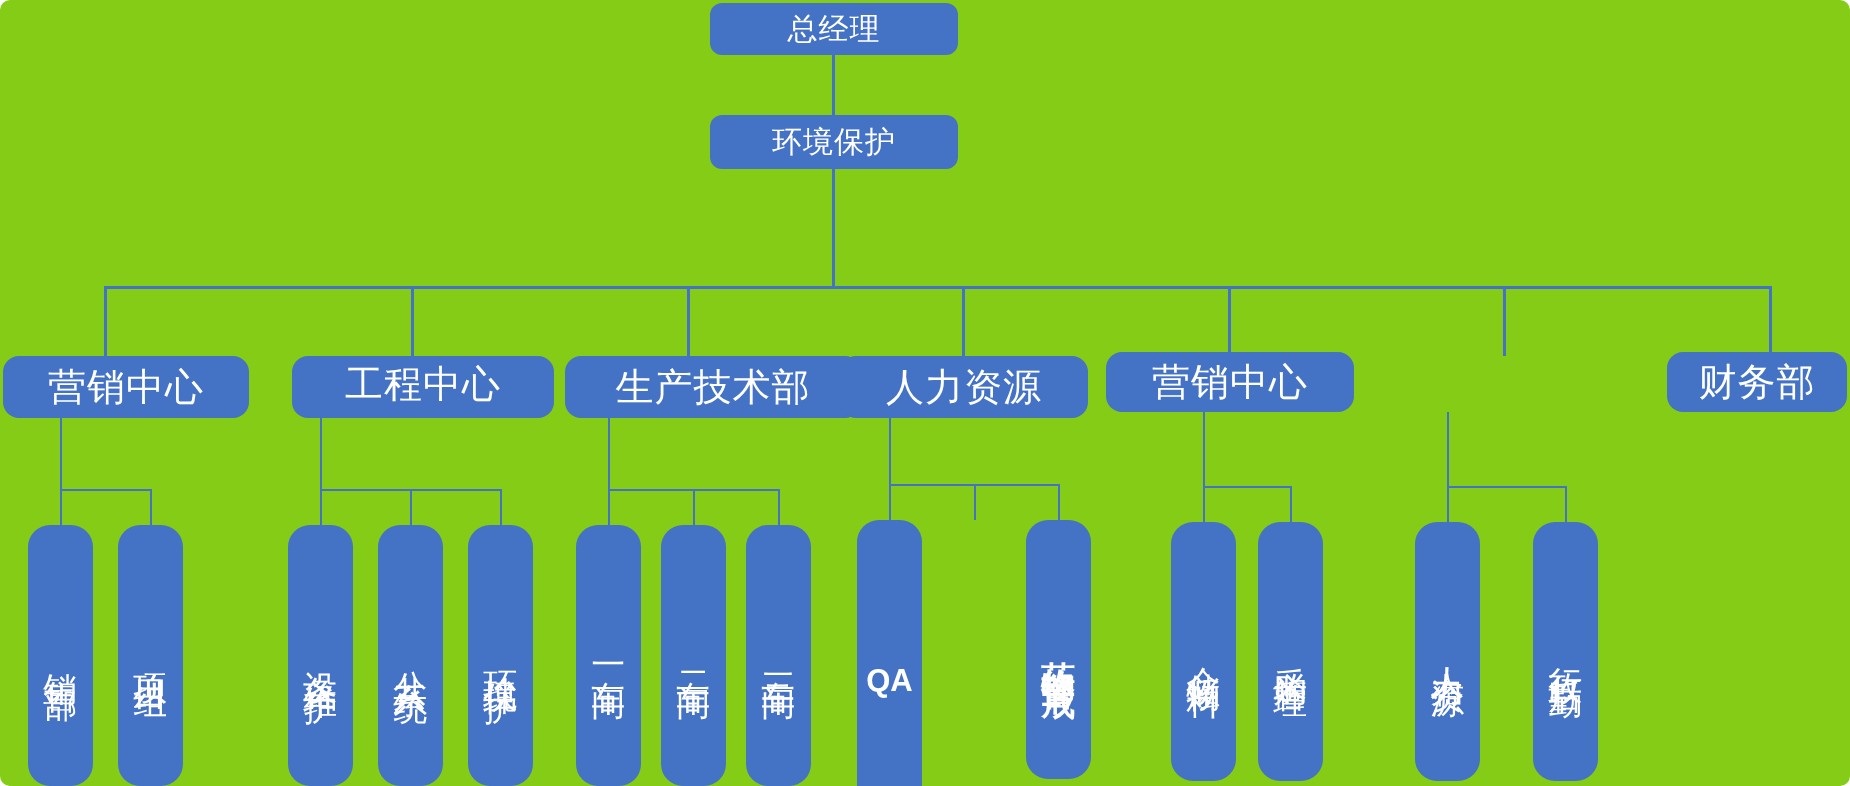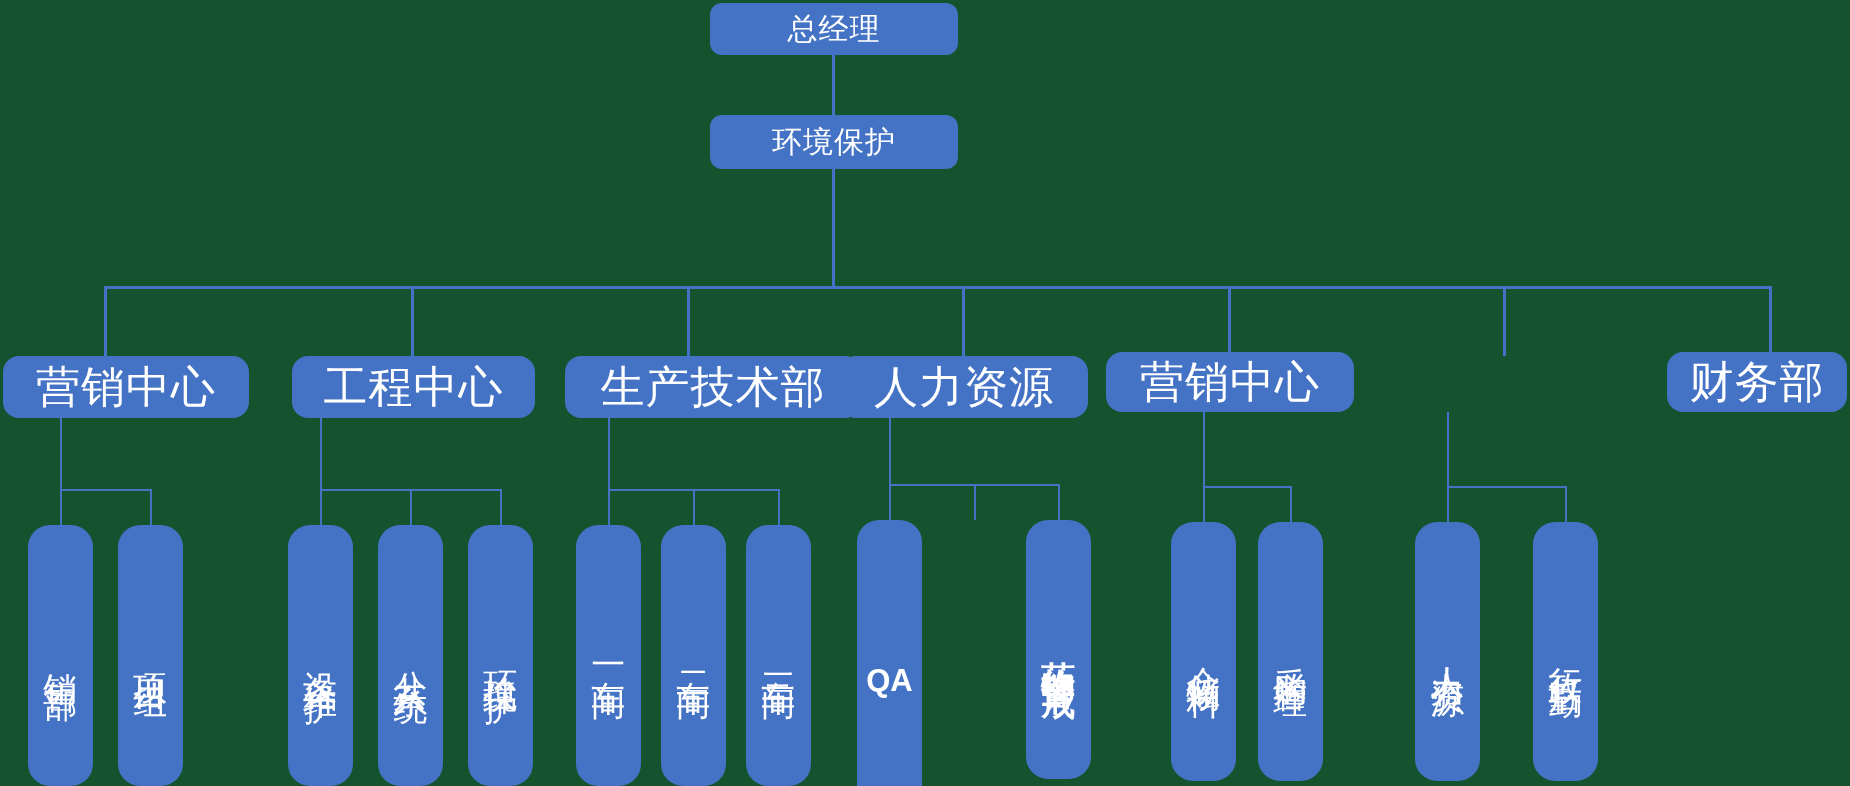--- a/index.html
+++ b/index.html
@@ -7,22 +7,23 @@
     padding: 0;
     background: #ffffff;
   }
   body {
     font-family: "Liberation Sans", "DejaVu Sans", sans-serif;
   }
   #chart-canvas {
     position: relative;
     width: 1850px;
     height: 786px;
-    background: #14532d;
+    background: #84cc16;
     overflow: hidden;
+    border-radius: 10px;
   }
 
   
   .node {
     position: absolute;
     background: #4472C4;
     border-radius: 14px;
     color: #ffffff;
     display: flex;
     align-items: center;
@@ -30,21 +31,21 @@
     box-sizing: border-box;
     line-height: 1.0;
   }
   .node.exec {
     border-radius: 12px;
     font-size: 30px;
     letter-spacing: 1px;
   }
   .node.dept {
     border-radius: 16px;
-    font-size: 44px;
+    font-size: 38px;
     letter-spacing: 1px;
   }
   .node.unit {
     border-radius: 22px;
     font-size: 34px;
   }
   .node.unit .vtext {
     writing-mode: vertical-rl;
     text-orientation: upright;
     letter-spacing: 6px;
@@ -108,21 +109,21 @@
   <div class="vline" style="left:411px; top:286px; width:3px; height:70px;"></div>
   <div class="vline" style="left:687px; top:286px; width:3px; height:70px;"></div>
   <div class="vline" style="left:962px; top:286px; width:3px; height:70px;"></div>
   <div class="vline" style="left:1228px; top:286px; width:3px; height:70px;"></div>
   <div class="vline" style="left:1503px; top:286px; width:3px; height:70px;"></div>
   <div class="vline" style="left:1769px; top:286px; width:3px; height:70px;"></div>
 
   <div class="node dept" style="left:3px; top:356px; width:246px; height:62px;">
     <span>营销中心</span>
   </div>
-  <div class="node dept" style="left:292px; top:356px; width:243px; height:62px;">
+  <div class="node dept" style="left:292px; top:356px; width:262px; height:62px;font-family:Liberation Mono, monospace;">
     <span>工程中心</span>
   </div>
   <div class="node dept" style="left:565px; top:356px; width:296px; height:62px;">
     <span>生产技术部</span>
   </div>
   <div class="node dept" style="left:840px; top:356px; width:248px; height:62px;">
     <span>人力资源</span>
   </div>
   <div class="node dept" style="left:1106px; top:352px; width:248px; height:60px;">
     <span>营销中心</span>

